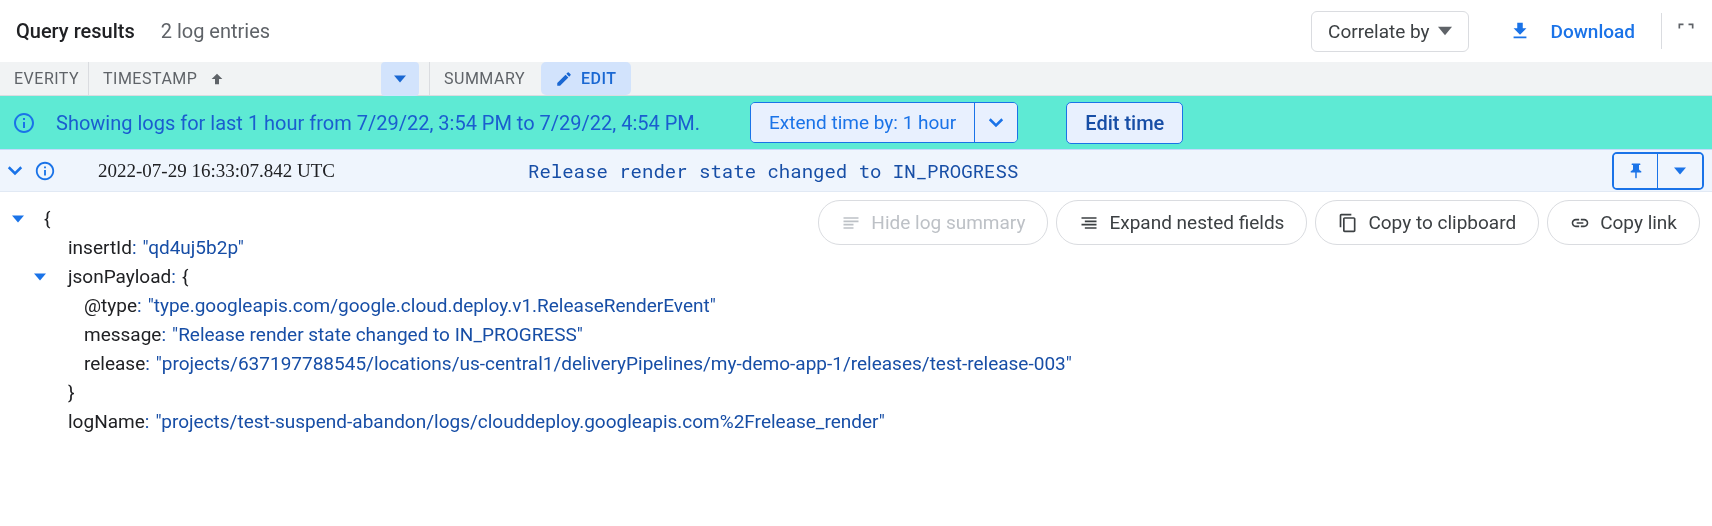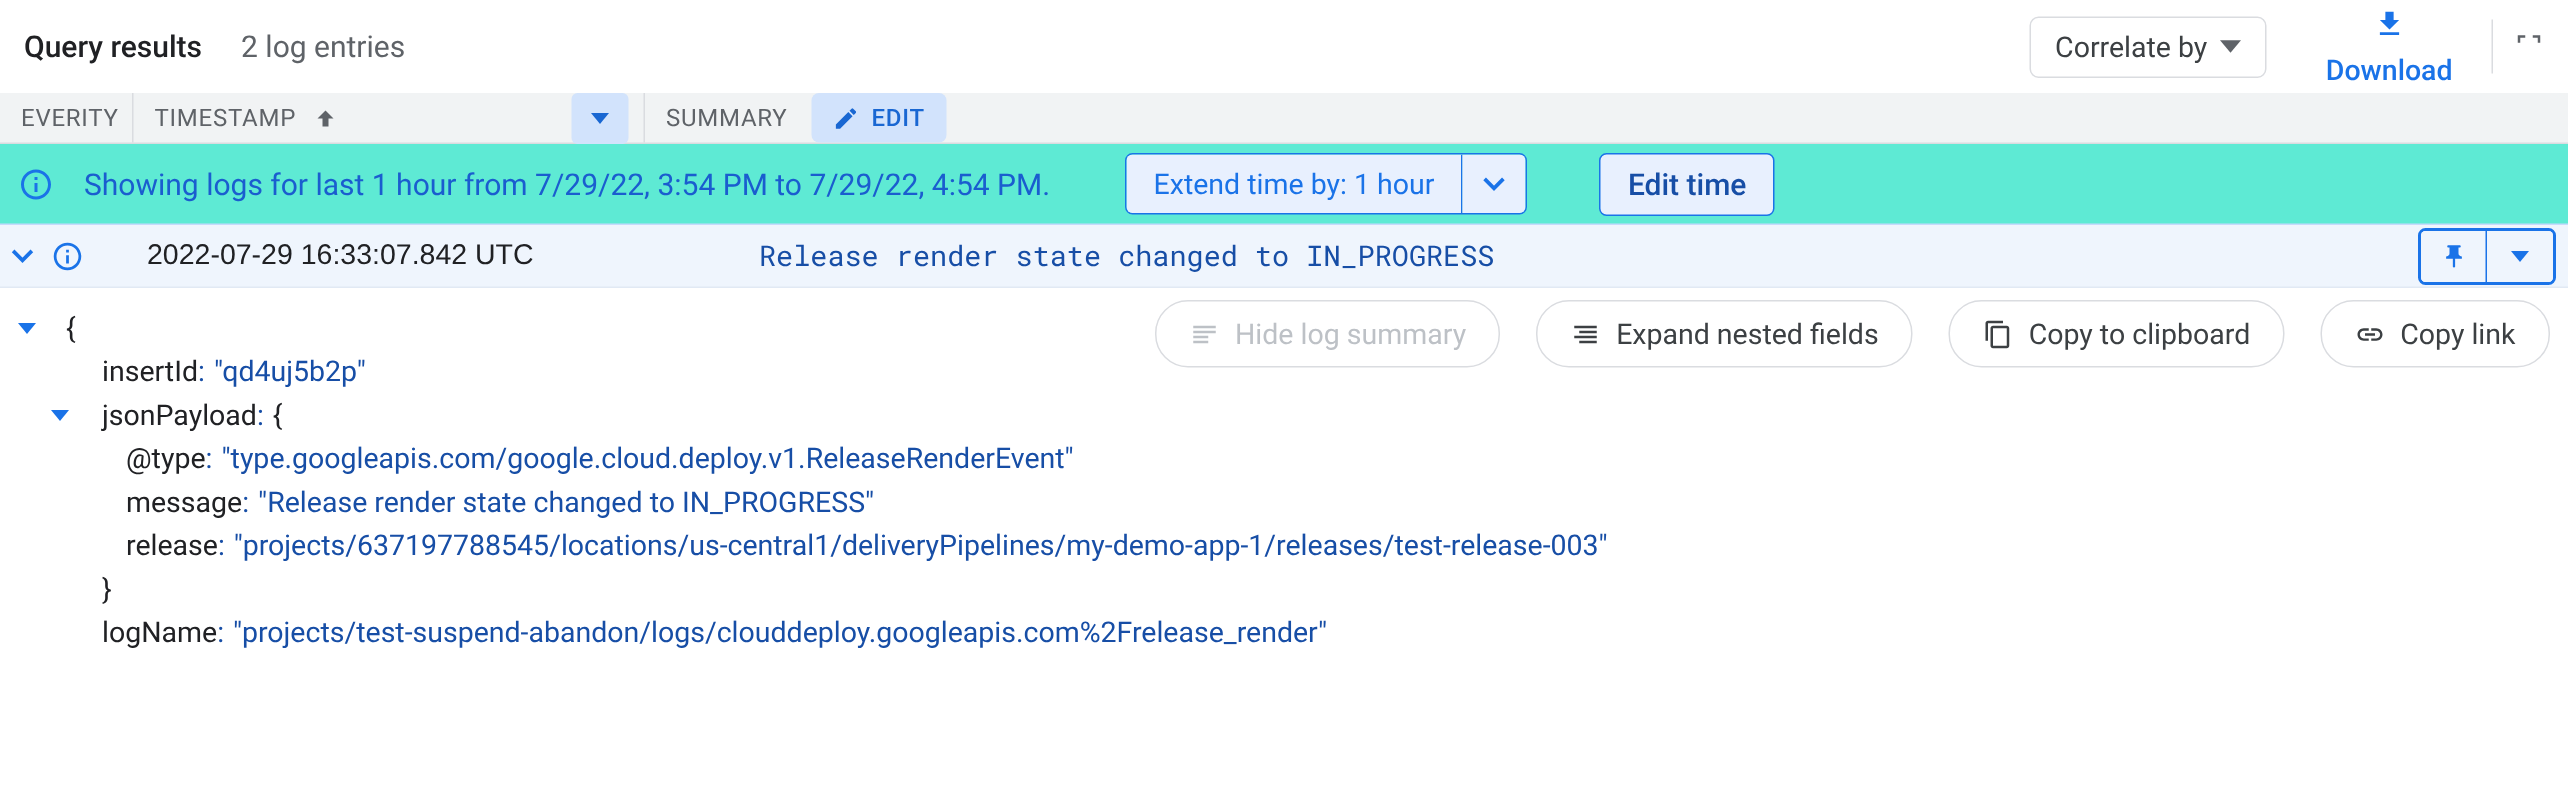--- a/index.html
+++ b/index.html
@@ -3,21 +3,21 @@
 <meta charset="utf-8">
 <style>
 * { box-sizing: border-box; margin: 0; padding: 0; font-family: 'Google Sans', Roboto, Arial, sans-serif; }
 body { width: 1712px; height: 526px; background: #fff; color: #202124; overflow: hidden; }
 
 .header { display: flex; align-items: center; padding: 8px 16px; height: 62px; }
 .header-title { font-size: 20px; font-weight: 500; color: #202124; margin-right: 26px; }
 .header-sub { font-size: 20px; color: #5f6368; }
 .header-spacer { flex: 1; }
 .correlate-btn { display: flex; align-items: center; gap: 8px; border: 1px solid #dadce0; border-radius: 6px; padding: 8px 16px; font-size: 19px; color: #3c4043; background: #fff; cursor: pointer; margin-right: 28px; }
-.download-btn { display: flex; align-items: center; gap: 8px; color: #1a73e8; font-size: 19px; font-weight: 500; cursor: pointer; background: none; border: none; padding: 6px 12px; flex-direction: column; }
+.download-btn { display: flex; align-items: center; gap: 20px; color: #1a73e8; font-size: 19px; font-weight: 500; cursor: pointer; background: none; border: none; padding: 6px 12px; }
 .divider-v { width: 1px; height: 36px; background: #dadce0; margin: 0 14px; }
 .fullscreen-icon { cursor: pointer; }
 
 .col-header { display: flex; align-items: center; background: #f1f3f4; height: 34px; border-bottom: 1px solid #dadce0; }
 .col-cell { font-size: 16px; color: #5f6368; letter-spacing: 0.5px; padding: 0 14px; display: flex; align-items: center; height: 100%; }
 .col-sep { width: 1px; height: 100%; background: #dadce0; }
 .col-severity { width: 88px; }
 .col-timestamp { flex: 0 0 340px; gap: 12px; position: relative; }
 .ts-drop { position: absolute; right: 10px; background: #d2e3fc; width: 38px; height: 34px; border-radius: 4px; display: flex; align-items: center; justify-content: center; }
 .col-summary-wrap { display: flex; align-items: center; flex: 1; padding: 0 14px; gap: 16px; }
@@ -28,38 +28,38 @@
 .banner svg { flex-shrink: 0; }
 .banner-text { color: #1a5dcf; font-size: 20px; }
 .extend-btn { display: flex; border: 1px solid #1a73e8; border-radius: 5px; overflow: hidden; margin-left: 30px; }
 .extend-main { padding: 8px 18px; color: #1a73e8; font-size: 19px; background: #e8f0fe; border: none; border-right: 1px solid #1a73e8; cursor: pointer; }
 .extend-drop { width: 42px; display: flex; align-items: center; justify-content: center; background: #e8f0fe; border: none; cursor: pointer; }
 .edit-time-btn { border: 1px solid #1a73e8; color: #174ea6; background: #e8f0fe; font-size: 20px; font-weight: 500; padding: 8px 18px; border-radius: 5px; margin-left: 28px; cursor: pointer; }
 
 .log-row { display: flex; align-items: center; background: #eff5fd; height: 42px; padding-left: 6px; border-bottom: 1px solid #e1e9f4; }
 .expand-chevron { width: 18px; cursor: pointer; }
 .info-icon { width: 42px; display: flex; justify-content: center; }
-.log-timestamp { font-family: Liberation Sans, sans-serif; font-size: 19px; color: #202124; padding: 0 24px 0 32px; width: 440px; }
-.log-summary { font-family: 'Roboto Mono', monospace; font-size: 19px; color: #174ea6; flex: 1; }
+.log-timestamp { font-family: Liberation Serif, serif; font-size: 19px; color: #202124; padding: 0 24px 0 32px; width: 440px; }
+.log-summary { font-family: 'Roboto Mono', monospace; font-size: 19px; color: #174ea6; flex: 1; margin-left: 22px; }
 .pin-group { display: flex; margin-right: 8px; border: 2px solid #1a73e8; border-radius: 5px; overflow: hidden; }
 .pin-btn { width: 44px; height: 34px; display: flex; align-items: center; justify-content: center; background: #eff5fd; border: none; cursor: pointer; }
 .pin-btn:first-child { border-right: 1px solid #1a73e8; }
 
 .detail { font-family: 'Roboto Mono', monospace; font-size: 19px; color: #202124; padding: 12px 0; position: relative; }
 .detail-line { display: flex; align-items: center; padding: 3px 0 3px 44px; white-space: pre; }
 .indent-1 { padding-left: 68px; }
 .indent-2 { padding-left: 84px; }
 .caret { position: absolute; left: -30px; cursor: pointer; color: #1a73e8; }
 .caret-1 { left: 12px; }
 .caret-2 { left: 34px; }
 .key { color: #202124; }
 .val-str { color: #174ea6; }
 .colon { color: #174ea6; margin-right: 6px; }
 
-.action-pills { position: absolute; right: 12px; top: 8px; display: flex; gap: 24px; }
+.action-pills { position: absolute; right: 12px; top: 8px; display: flex; gap: 8px; }
 .pill { display: flex; align-items: center; gap: 10px; border: 1px solid #dadce0; border-radius: 22px; padding: 10px 22px; font-size: 19px; color: #3c4043; background: #fff; cursor: pointer; font-family: 'Google Sans', Roboto, Arial, sans-serif; }
 .pill.disabled { color: #bdc1c6; cursor: default; }
 </style>
 </head>
 <body>
 
 <div class="header">
   <span class="header-title">Query results</span>
   <span class="header-sub">2 log entries</span>
   <div class="header-spacer"></div>

